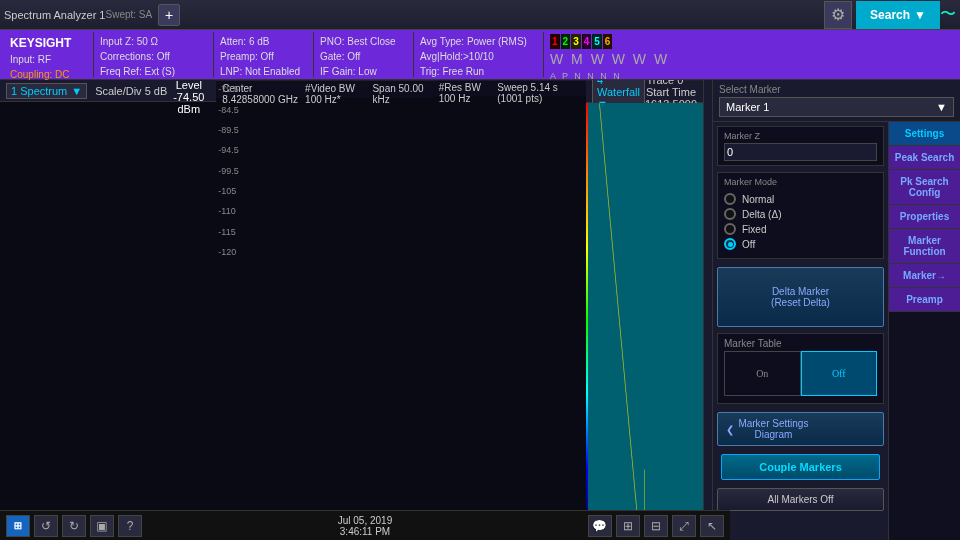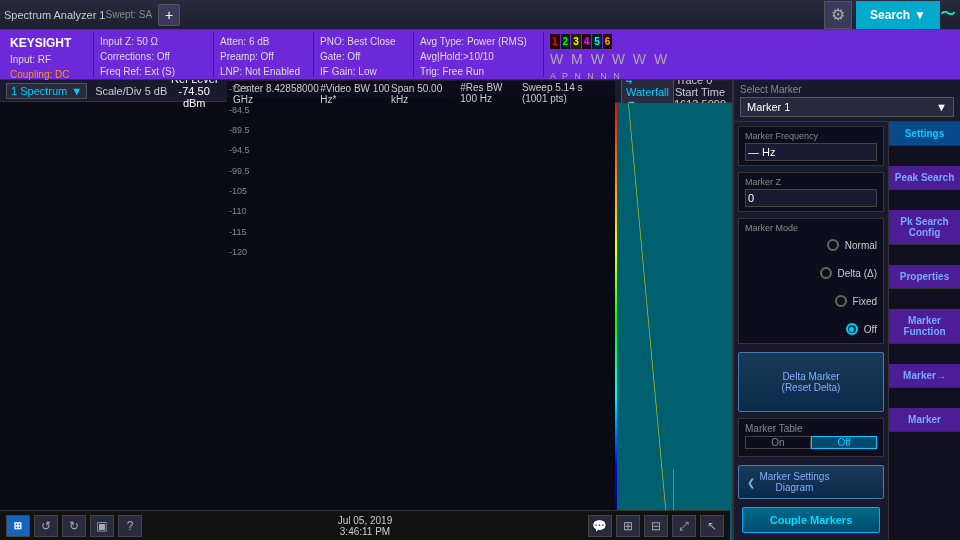--- a/index.html
+++ b/index.html
@@ -231,25 +231,26 @@
       position: absolute;
       left: 0;
       top: 0;
       width: 12px;
       height: 100%;
       background: linear-gradient(to bottom, #ff0000, #ff8800, #ffff00, #00ff00, #00ffff, #0000ff, #000033);
     }
 
     
     #right-panel {
-      width: 227px;
+      width: 248px;
       background: #1a1a2e;
       display: flex;
       flex-direction: column;
       border-left: 1px solid #333;
+      margin-left: 8px;
     }
 
     
     #select-marker-section {
       padding: 4px 6px;
       border-bottom: 1px solid #333;
     }
     #select-marker-label {
       font-size: 10px;
       color: #888;
@@ -278,21 +279,20 @@
       padding: 4px;
       gap: 4px;
       overflow-y: auto;
     }
     #settings-sidebar {
       width: 72px;
       background: #0f0f20;
       display: flex;
       flex-direction: column;
       border-left: 1px solid #333;
-      gap: 20px;
     }
 
     .settings-tab {
       background: #4c1d95;
       color: #7af;
       font-size: 10px;
       font-weight: bold;
       text-align: center;
       padding: 6px 4px;
       border-bottom: 1px solid #333;
@@ -316,21 +316,21 @@
     }
     .ctrl-value {
       font-size: 11px;
       color: #fff;
       padding: 2px;
       background: #1a1a30;
       border: 1px solid #444;
       width: 100%;
     }
 
-    .radio-group { display: flex; flex-direction: column; gap: 16px; padding: 4px 0; align-items: flex-end; }
+    .radio-group { display: flex; flex-direction: column; gap: 3px; padding: 4px 0; }
     .radio-item {
       display: flex; align-items: center; gap: 6px;
       cursor: pointer;
     }
     .radio-circle {
       width: 12px; height: 12px;
       border-radius: 50%;
       border: 2px solid #666;
       background: #111;
       display: flex; align-items: center; justify-content: center;
@@ -347,26 +347,27 @@
     }
     .radio-label { font-size: 10px; color: #ccc; }
 
     .toggle-group {
       display: flex;
       gap: 0;
       margin-bottom: 3px;
     }
     .toggle-opt {
       flex: 1;
-      padding: 0 0;
+      padding: 16px 0;
       text-align: center;
       font-size: 10px;
       border: 1px solid #444;
       cursor: pointer;
       color: #888;
+      font-family: Liberation Serif, serif;
     }
     .toggle-opt.active {
       background: #004a70;
       color: #0cf;
       border-color: #0cf;
     }
 
     
     #taskbar {
       position: absolute;
@@ -645,24 +646,20 @@
       <div id="marker-select-dropdown">
         <span>Marker 1</span>
         <span>▼</span>
       </div>
     </div>
 
     <div id="right-content">
 
       <div id="marker-controls">
 
-        <div class="ctrl-field">
-          <div class="ctrl-label">Marker Frequency</div>
-          <div class="ctrl-value">— Hz</div>
-        </div>
 
         <div class="ctrl-field">
           <div class="ctrl-label">Marker Z</div>
           <div class="ctrl-value">0</div>
         </div>
 
         <div class="ctrl-field">
           <div class="ctrl-label">Marker Mode</div>
           <div class="radio-group">
             <div class="radio-item">
@@ -726,21 +723,21 @@
         <div class="settings-tab">
           <span>Properties</span>
         </div>
         <div class="settings-tab">
           <span>Marker Function</span>
         </div>
         <div class="settings-tab">
           <span>Marker→</span>
         </div>
         <div class="settings-tab">
-          <span>Marker</span>
+          <span>Preamp</span>
         </div>
       </div>
 
     </div>
   </div>
 
 </div>
 
 <div id="taskbar">
   <div class="tb-btn win-btn">⊞</div>

